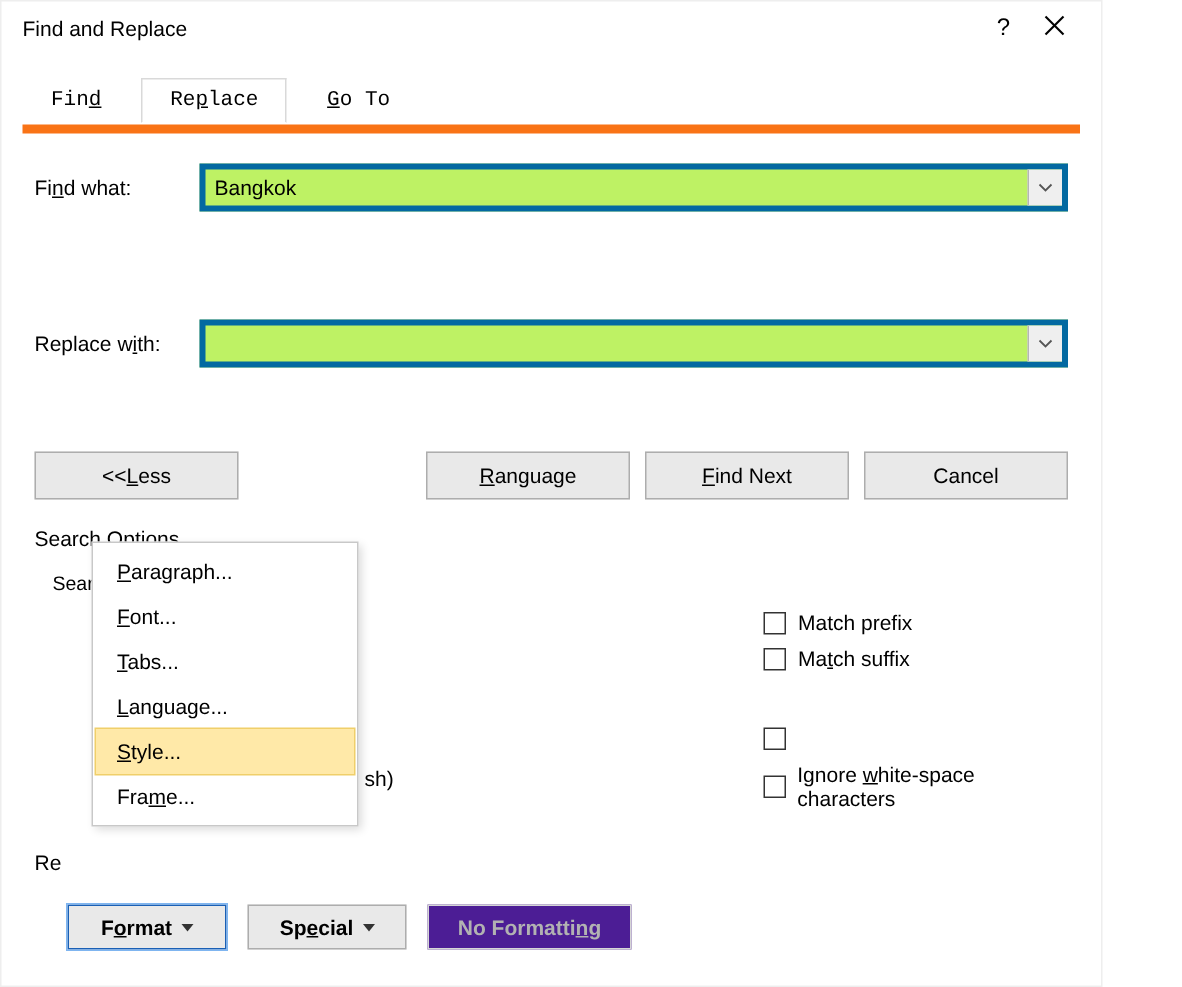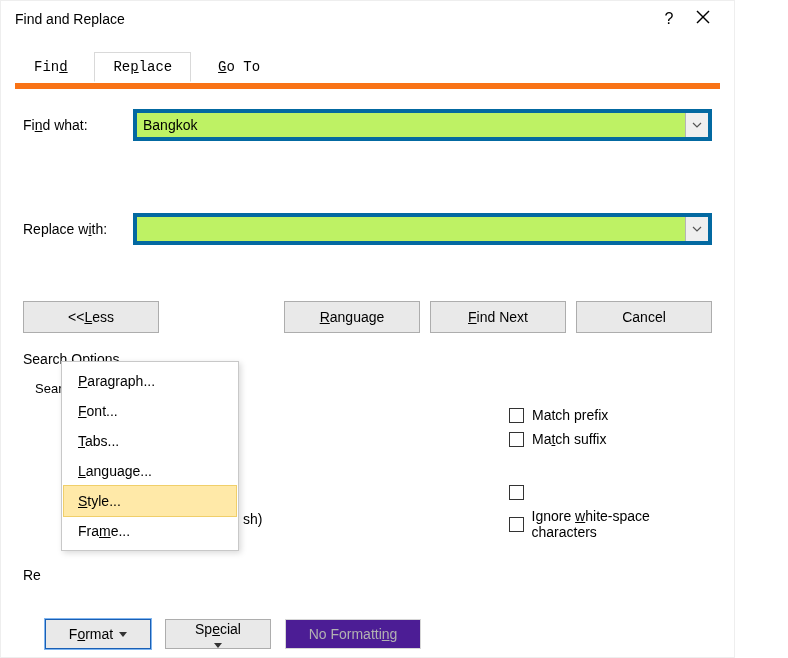--- a/index.html
+++ b/index.html
@@ -221,44 +221,44 @@
   .format-menu .mi .u { text-decoration: underline; }
   .format-menu .mi.hover {
     background: #ffe9a8;
     outline: 1px solid #f0cf6a;
   }
 
   
   .bottom-strip {
     position: absolute;
     left: 44px;
-    bottom: 8px;
+    bottom: 24px;
     display: flex;
     gap: 14px;
+    font-weight: bold;
   }
   .sbtn {
     height: 28px;
     display: flex;
     align-items: center;
     justify-content: center;
     padding: 0 12px;
     font-size: 14px;
     gap: 6px;
   }
   .sbtn.format-btn {
     background: #e9e9e9;
     border: 1px solid #1a5fb4;
     outline: 1px solid #7fb5f0;
     min-width: 80px;
   }
   .sbtn.special-btn {
     background: #e9e9e9;
     border: 1px solid #adadad;
     min-width: 80px;
-    flex-direction: column;
   }
   .sbtn.nof-btn {
     background: #4c1d95;
     border: 1px solid #d6d6d6;
     color: #b2b2b2;
     min-width: 110px;
   }
   .caret {
     width: 0; height: 0;
     border-left: 4px solid transparent;

